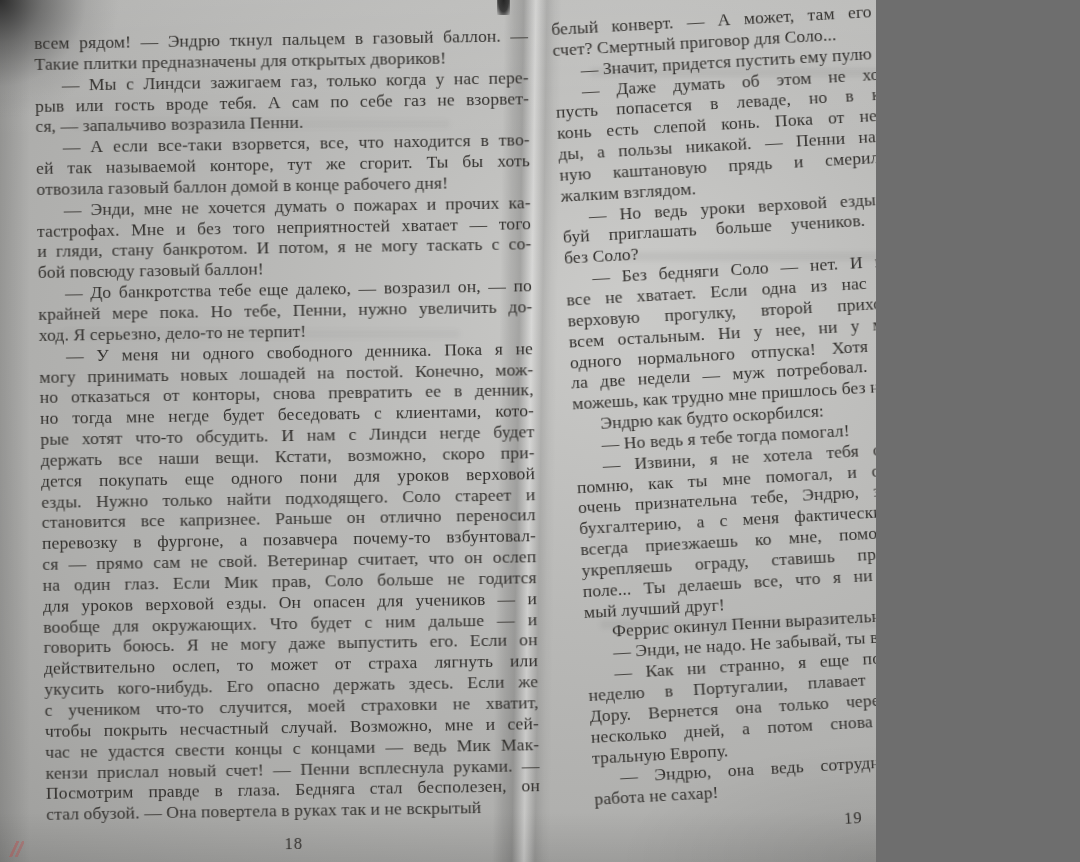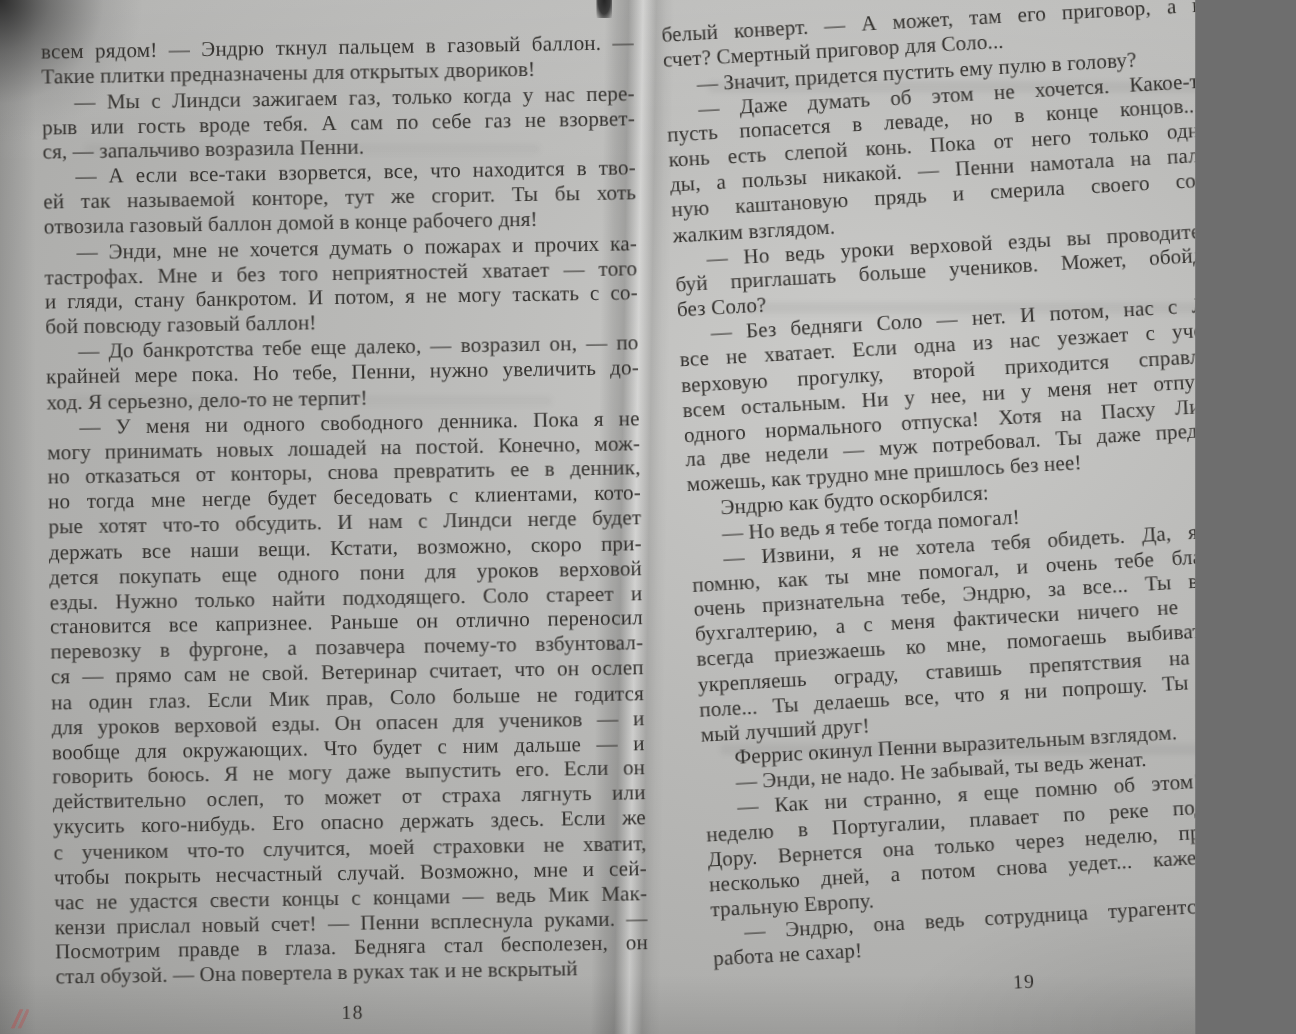--- a/index.html
+++ b/index.html
@@ -1,18 +1,18 @@
 <!DOCTYPE html>
 <html><head>
 <meta charset="utf-8">
 <style>
   html, body { margin: 0; padding: 0; background: #6e6e6e; }
   .photo {
     position: relative;
-    width: 996px;
+    width: 876px;
     height: 862px;
     overflow: hidden;
     font-family: "Liberation Serif", "DejaVu Serif", serif;
     background:
       linear-gradient(90deg, rgba(0,0,0,0.14) 0px, rgba(0,0,0,0) 30px),
       linear-gradient(0deg, rgba(0,0,0,0.10) 0px, rgba(0,0,0,0) 50px),
       linear-gradient(180deg, rgba(255,255,255,0.10) 0px, rgba(0,0,0,0) 140px),
       radial-gradient(ellipse at 72% 35%, #cbcbc9 0%, #b9b9b7 40%, #aeaeac 70%, #9e9e9c 100%);
   }
   

